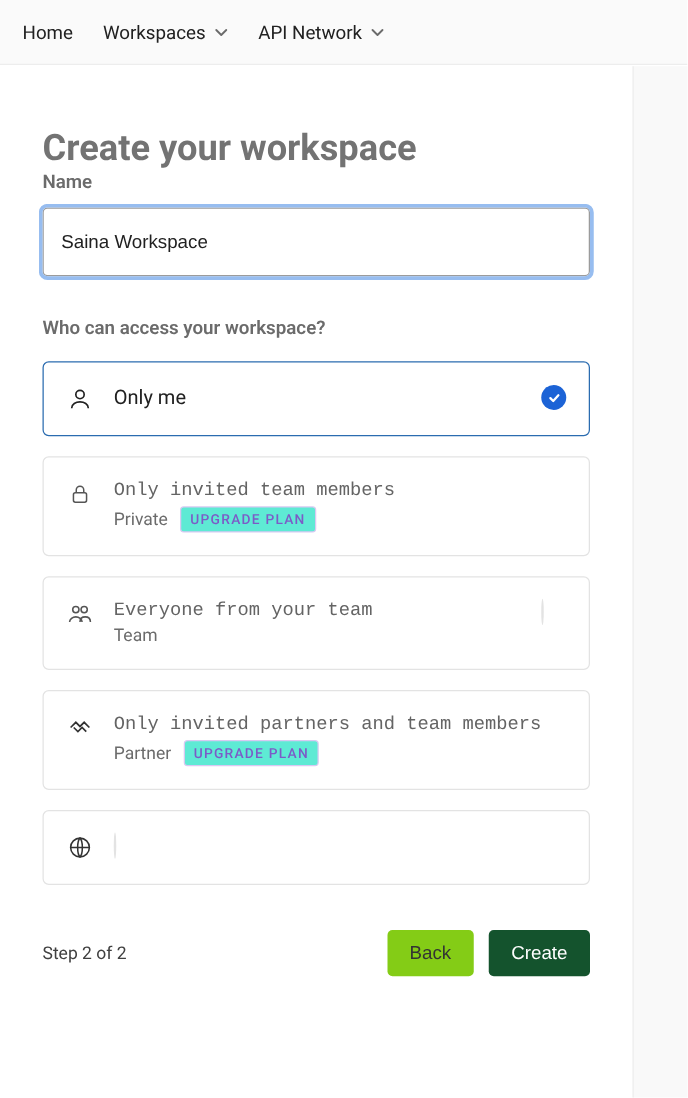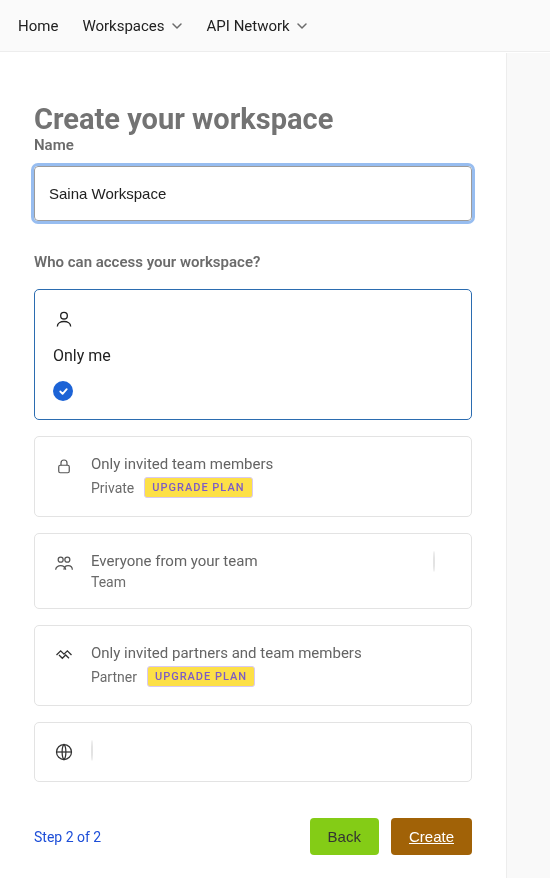--- a/index.html
+++ b/index.html
@@ -76,21 +76,20 @@
     border-radius: 5px;
     padding: 18px 18px;
     display: flex;
     align-items: flex-start;
     gap: 16px;
     cursor: pointer;
     position: relative;
   }
   .option-card.selected {
     border-color: #2b6cb0;
-    flex-direction: column;
   }
   .option-icon {
     width: 22px;
     height: 22px;
     display: flex;
     align-items: center;
     justify-content: center;
     flex-shrink: 0;
   }
   .option-body {
@@ -113,21 +112,21 @@
     color: #6b6b6b;
   }
   .upgrade-badge {
     font-size: 11px;
     letter-spacing: 1px;
     color: #7c5bc7;
     border: 1px solid #d8c9f2;
     border-radius: 3px;
     padding: 3px 7px;
     font-weight: 500;
-    background: #fde047;
+    background: #5eead4;
   }
   .radio-check {
     width: 20px;
     height: 20px;
     flex-shrink: 0;
   }
   .radio-checked {
     width: 20px;
     height: 20px;
     border-radius: 50%;
@@ -135,51 +134,50 @@
     display: flex;
     align-items: center;
     justify-content: center;
   }
   .radio-empty {
     width: 20px;
     height: 20px;
     border-radius: 50%;
     border: 1px solid #e3e3e3;
   }
-  .option-card.subtle .option-title { color: #646464; font-size: 15px; }
+  .option-card.subtle .option-title { color: #646464; font-size: 15px; font-family: Liberation Mono, monospace; }
   .footer {
     margin-top: 36px;
     display: flex;
     align-items: center;
     justify-content: space-between;
   }
   .step-text {
     font-size: 14px;
-    color: #1d4ed8;
+    color: #404040;
   }
   .footer-buttons {
     display: flex;
     gap: 12px;
   }
   .btn {
     font-size: 15px;
     border-radius: 4px;
     padding: 10px 18px;
     border: none;
     cursor: pointer;
     font-weight: 500;
   }
   .btn-back {
     background: #84cc16;
     color: #333;
   }
   .btn-create {
-    background: #a16207;
+    background: #14532d;
     color: #fff;
-    text-decoration: underline;
   }
   .right-gutter {
     position: absolute;
     top: 53px;
     right: 0;
     width: 44px;
     height: 825px;
     background: #f9f9f9;
     border-left: 1px solid #ededed;
   }

